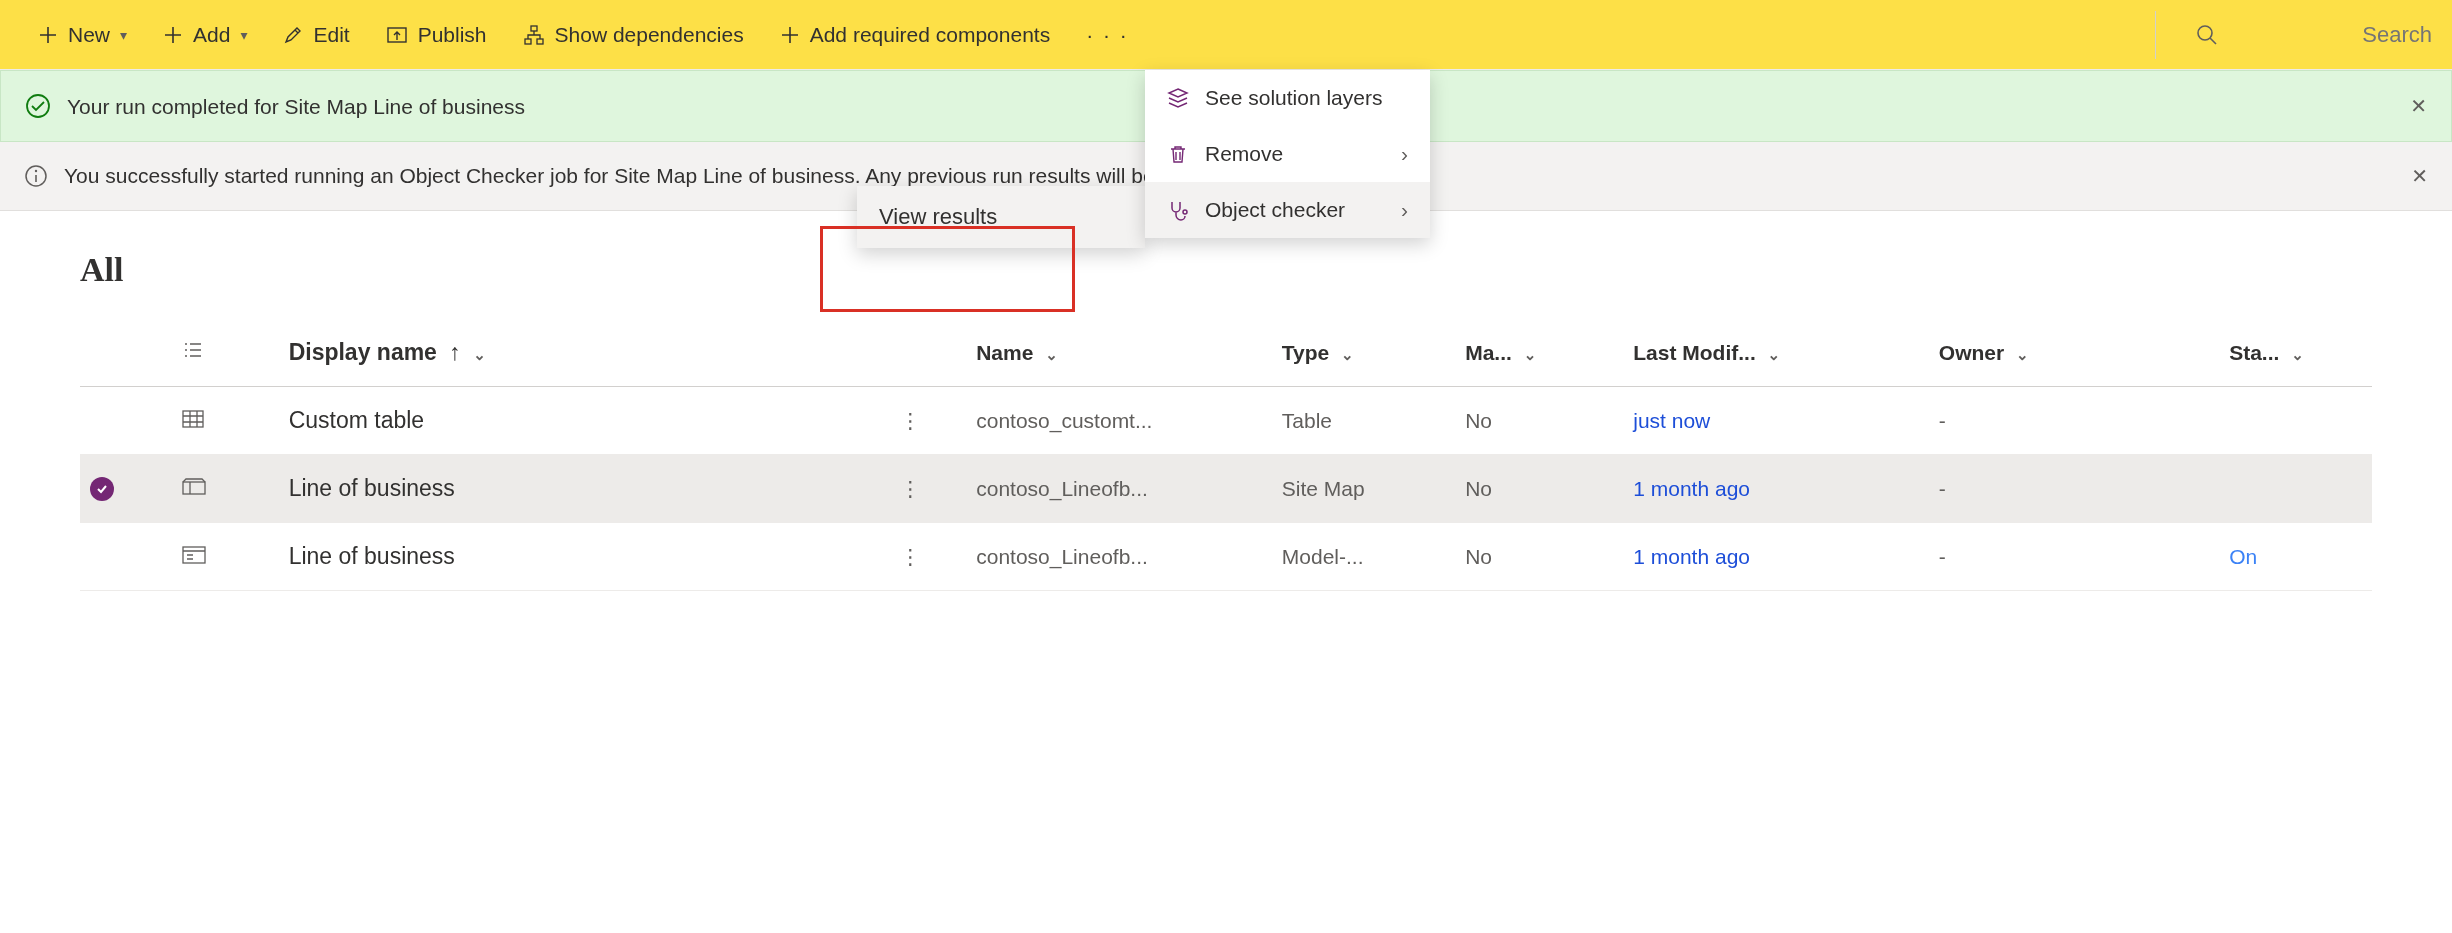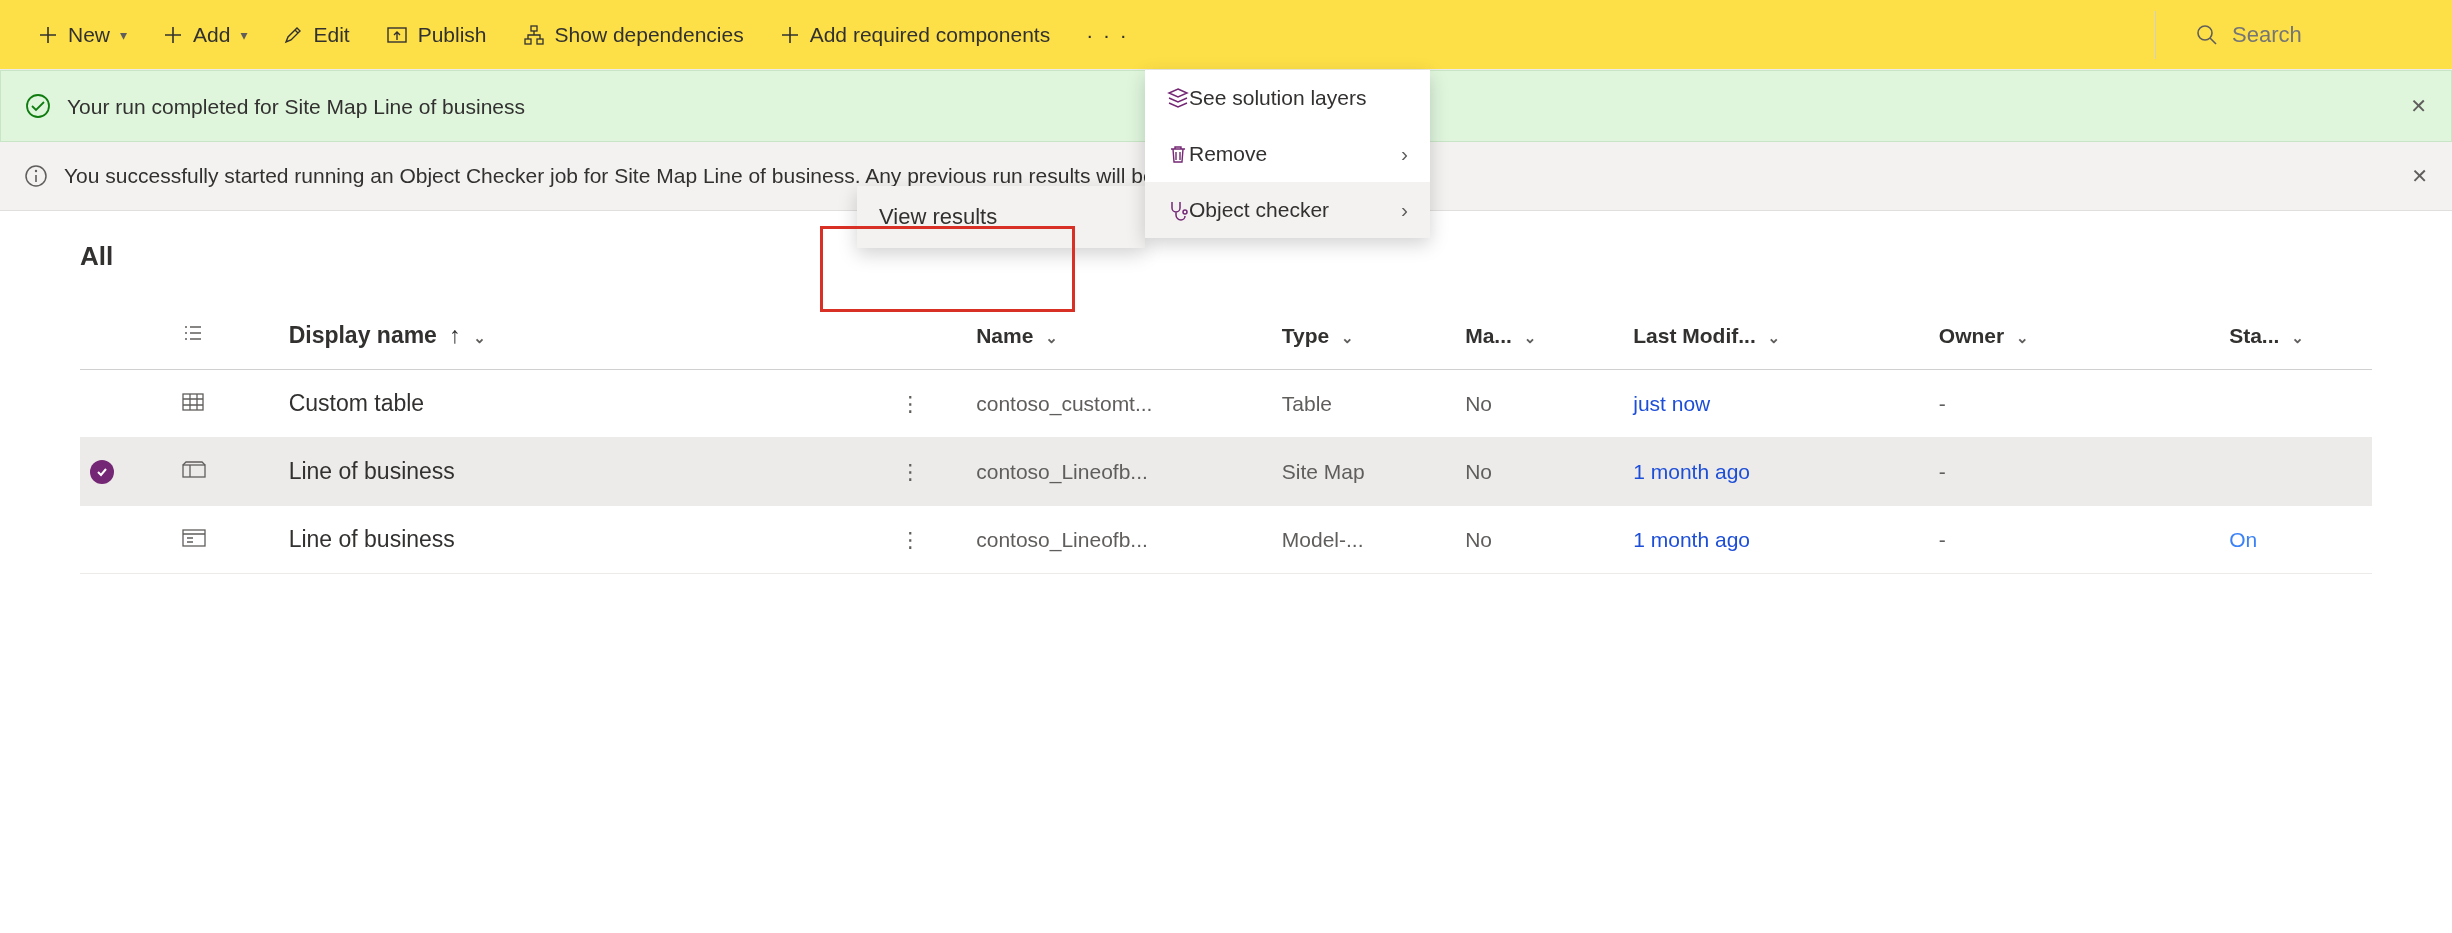--- a/index.html
+++ b/index.html
@@ -39,20 +39,21 @@
       border-left: 1px solid #d2d0ce;
       height: 48px;
     }
     .search-input {
       border: none;
       background: transparent;
       font-size: 22px;
       color: #605e5c;
       outline: none;
       width: 200px;
+      text-align: right;
     }
     .banner {
       display: flex;
       align-items: flex-end;
       padding: 22px 24px;
       font-size: 21px;
       position: relative;
     }
     .banner.success { background: #dff6dd; border: 1px solid #c8e6c5; }
     .banner.info { background: #f3f2f1; border-bottom: 1px solid #e1dfdd; }
@@ -60,21 +61,21 @@
     .banner-close {
       position: absolute;
       right: 24px;
       top: 50%;
       transform: translateY(-50%);
       cursor: pointer;
       font-size: 20px;
       color: #605e5c;
     }
     .content { padding: 30px 80px 0 80px; }
-    .heading { font-size: 26px; font-weight: 600; margin-bottom: 30px; }
+    .heading { font-size: 34px; font-weight: 600; margin-bottom: 30px; margin-top:10px;font-family:Liberation Serif, serif;}
     .table { width: 100%; border-collapse: collapse; }
     .table th, .table td {
       text-align: left;
       padding: 20px 10px;
       font-weight: 400;
     }
     .table thead th {
       font-weight: 600;
       border-bottom: 1px solid #d2d0ce;
       color: #323130;
@@ -105,20 +106,21 @@
       top: 70px;
       left: 1145px;
       width: 285px;
       background: #ffffff;
       box-shadow: 0 6px 18px rgba(0,0,0,.18);
       z-index: 30;
     }
     .overflow-item {
       display: flex;
       align-items: center;
+      gap: 16px;
       padding: 16px 22px;
       cursor: pointer;
       font-size: 21px;
     }
     .overflow-item:hover, .overflow-item.active { background: #f3f2f1; }
     .overflow-item .icon { color: #742774; }
     .overflow-item .chev { margin-left: auto; color: #605e5c; }
 
     
     .submenu {

